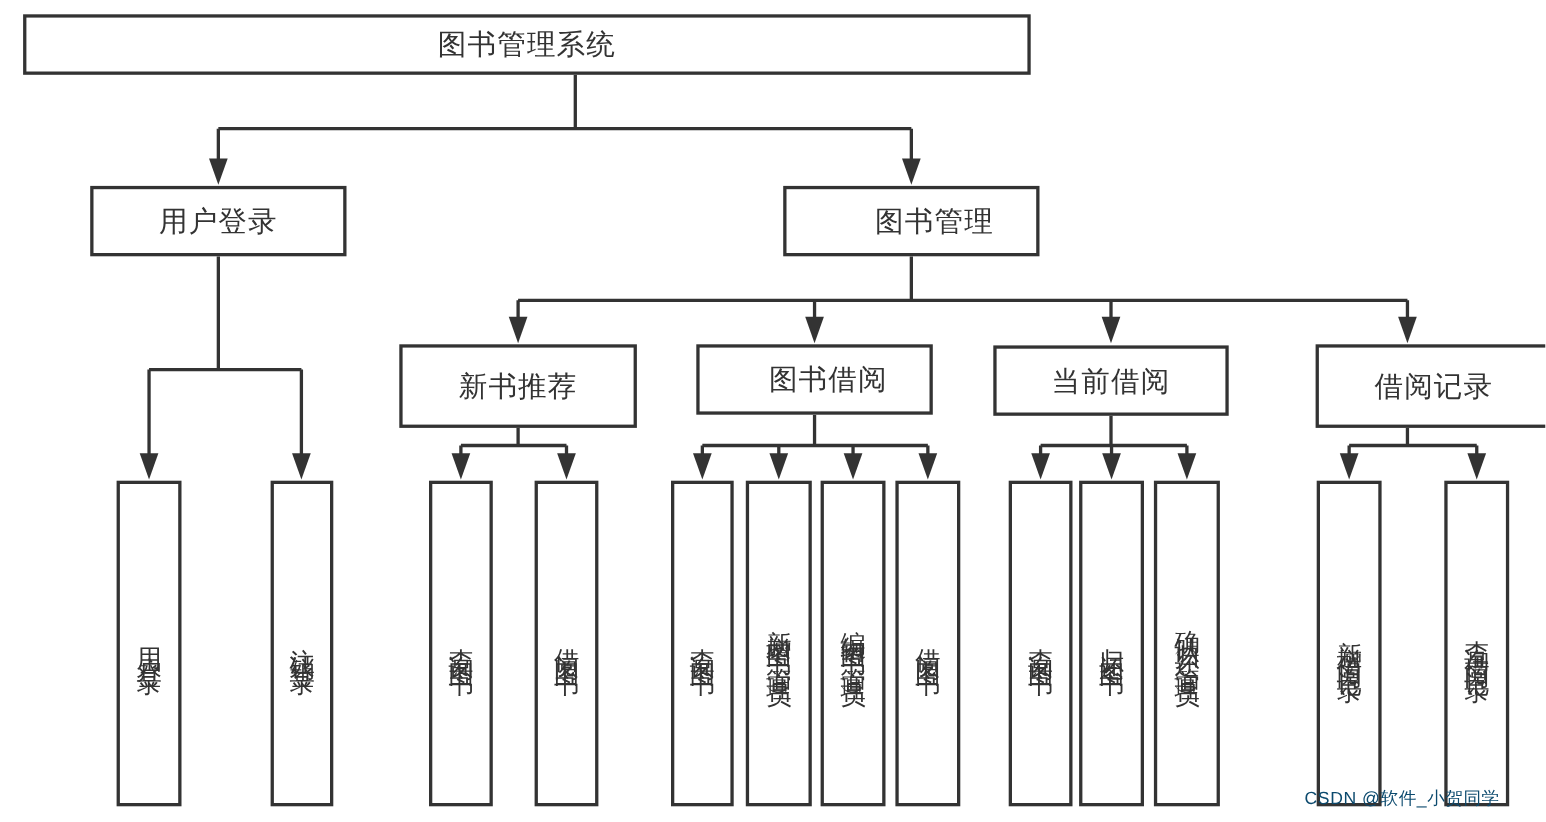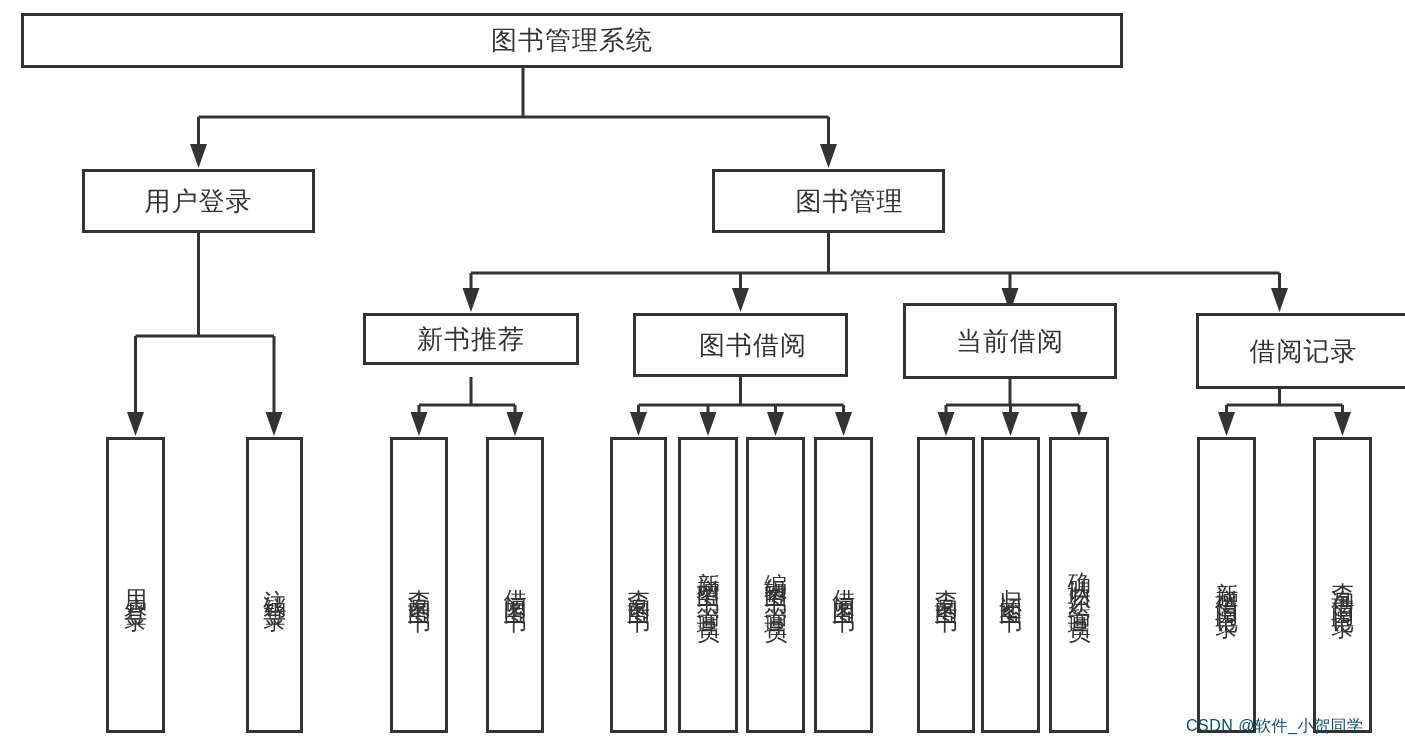--- a/index.html
+++ b/index.html
@@ -12,26 +12,26 @@
   .node{
     position:absolute;box-sizing:border-box;background:#ffffff;border:3px solid #333333;
     display:flex;align-items:center;justify-content:center;color:#333333;z-index:2;
   }
   .hnode{font-size:26px;letter-spacing:1px;white-space:nowrap;}
   .vnode span{
     writing-mode:vertical-rl;text-orientation:mixed;
     font-size:23px;letter-spacing:7px;line-height:1.1;color:#333333;
   }
   
-  .n-root{left:21px;top:13px;width:1102px;height:55px;}
+  .n-root{left:21px;top:13px;width:916px;height:55px;}
   .n-user-login{left:82px;top:169px;width:233px;height:64px;}
   .n-book-mgmt{left:712px;top:169px;width:233px;height:64px;padding-left:42px;}
-  .n-new-book{left:363px;top:313px;width:216px;height:52px;}
+  .n-new-book{left:363px;top:313px;width:216px;height:76px;}
   .n-borrow{left:633px;top:313px;width:215px;height:64px;padding-left:25px;}
-  .n-current{left:903px;top:303px;width:214px;height:76px;}
+  .n-current{left:903px;top:314px;width:214px;height:64px;}
   .n-records{left:1196px;top:313px;width:215px;height:76px;font-family:Liberation Mono, monospace;}
   
   .leaf{top:437px;height:296px;}
   .l1{left:106px;width:59px;}
   .l2{left:246px;width:57px;}
   .l3{left:390px;width:58px;}
   .l4{left:486px;width:58px;}
   .l5{left:610px;width:57px;}
   .l6{left:678px;width:60px;}
   .l7{left:746px;width:59px;}

